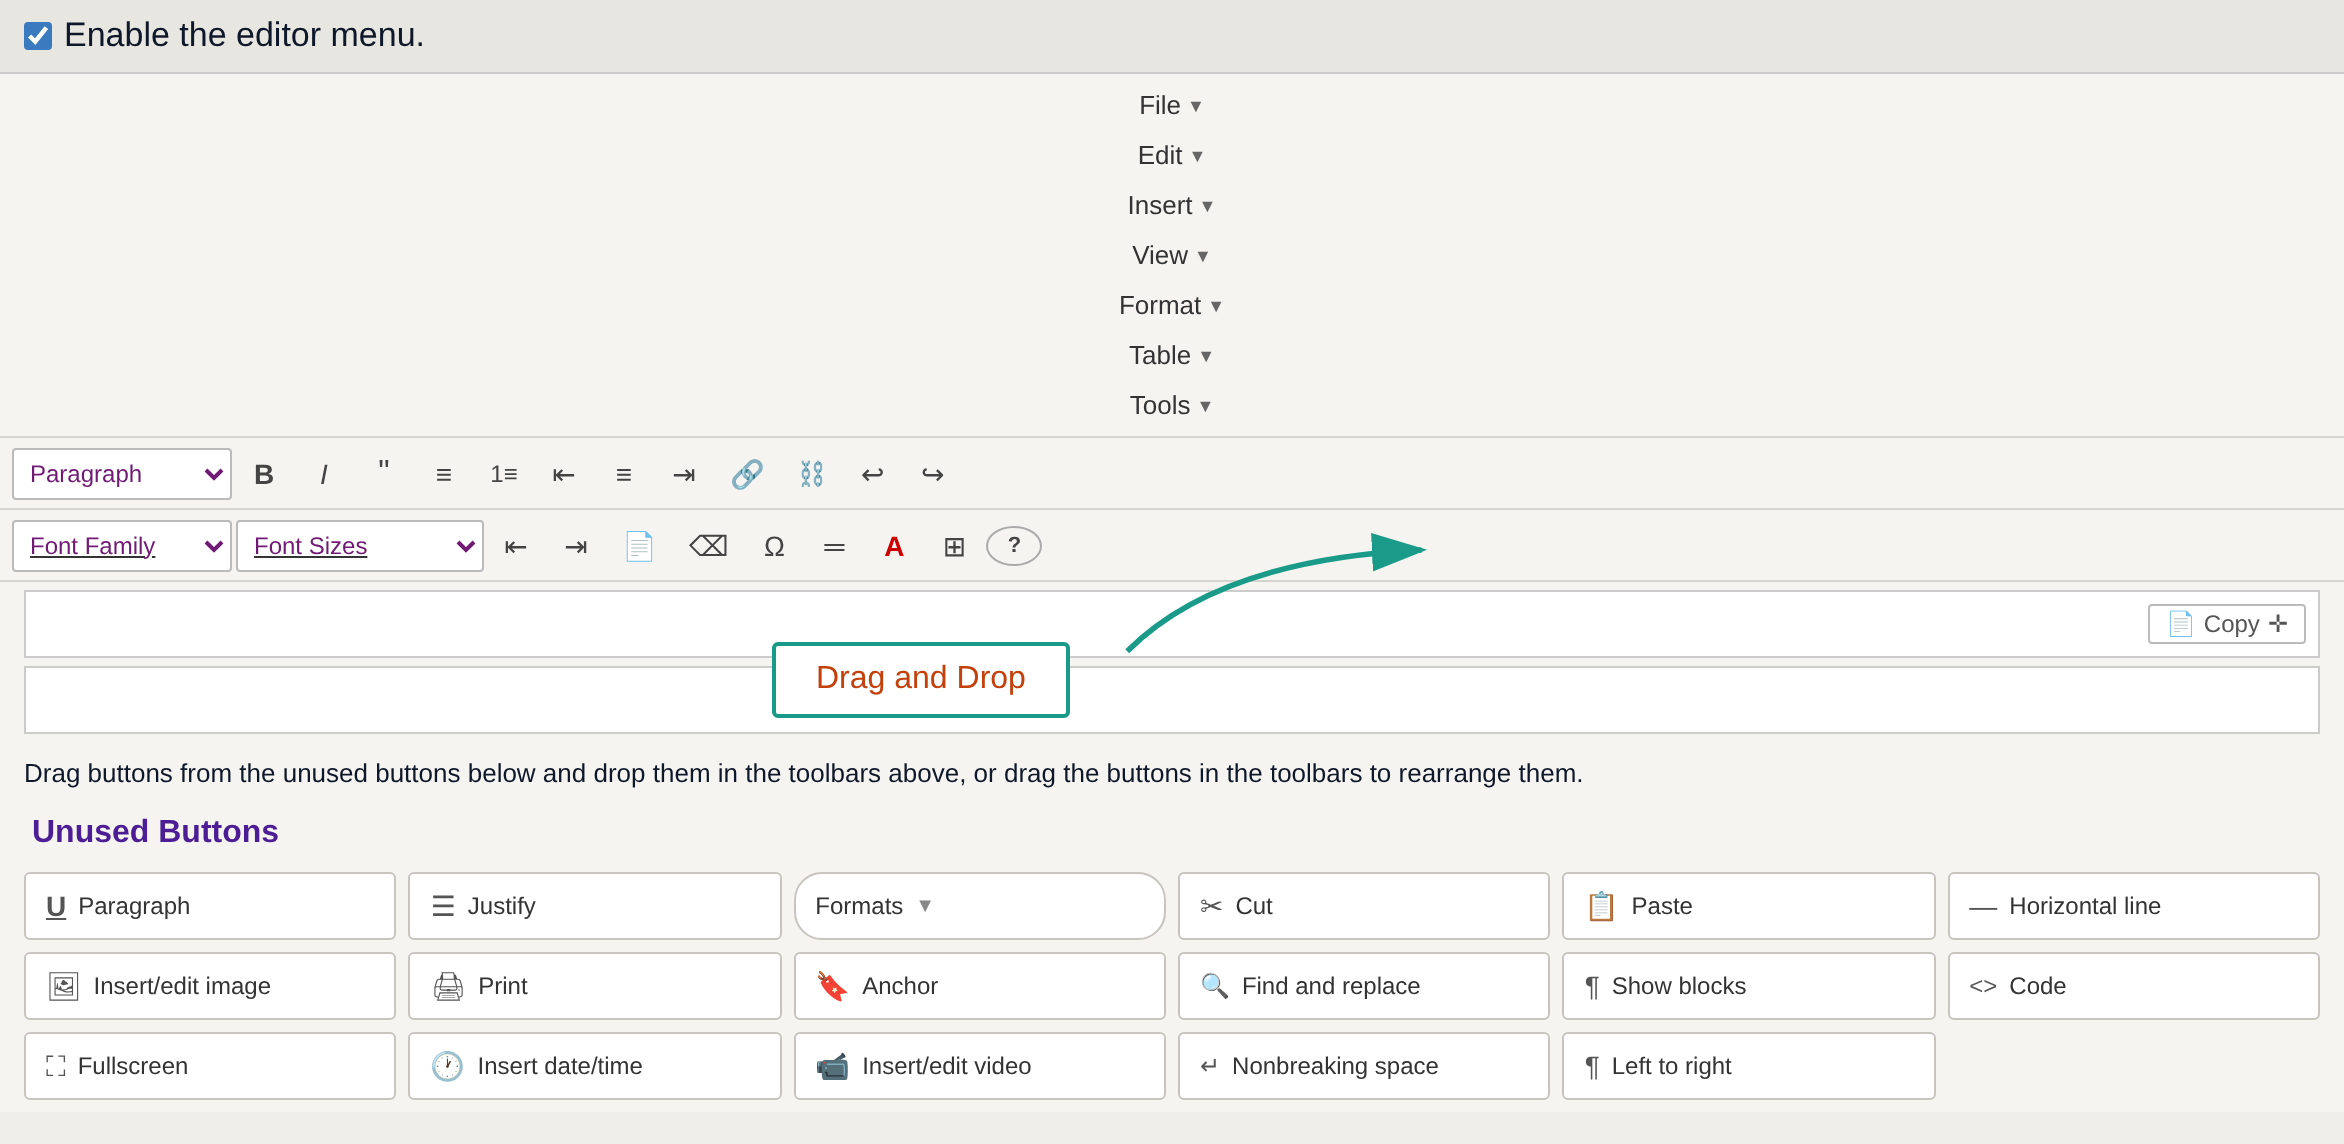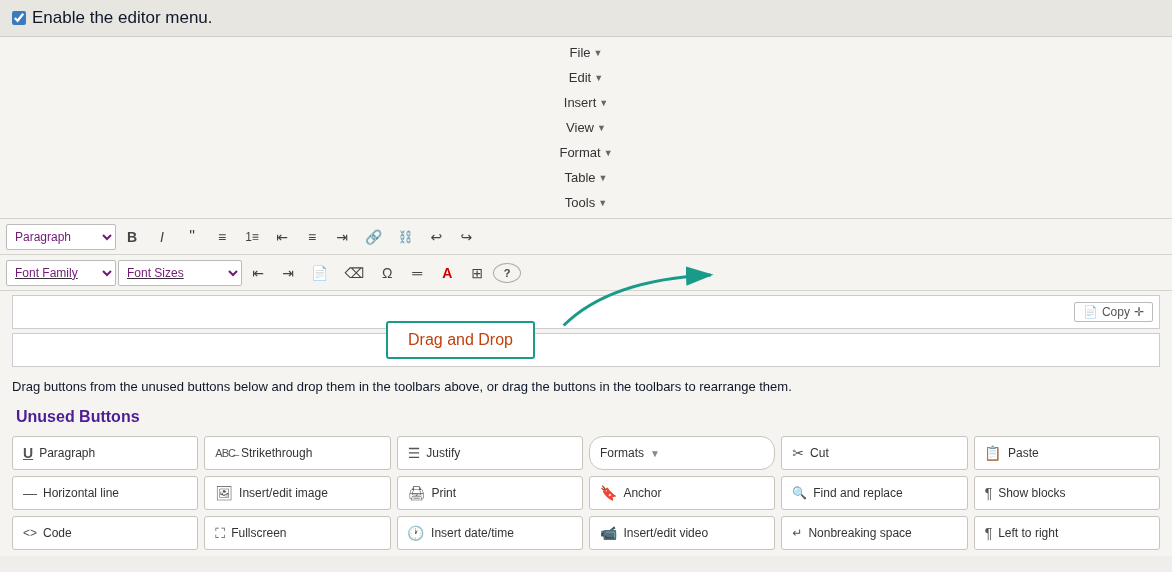--- a/index.html
+++ b/index.html
@@ -336,24 +336,20 @@
 
   <div class="unused-section">
     <div class="unused-title">Unused Buttons</div>
     <div class="unused-grid">
 
       <div class="unused-btn">
         <span class="btn-icon" style="text-decoration:underline;font-weight:bold;">U</span>
         <span>Paragraph</span>
       </div>
       <div class="unused-btn">
-        <span class="btn-icon" style="font-size:11px;letter-spacing:-1px;">ABC̶</span>
-        <span>Strikethrough</span>
-      </div>
-      <div class="unused-btn">
         <span class="btn-icon">☰</span>
         <span>Justify</span>
       </div>
       <div class="unused-btn has-dropdown">
         <span>Formats</span>
         <span class="dropdown-arrow">▼</span>
       </div>
       <div class="unused-btn">
         <span class="btn-icon">✂</span>
         <span>Cut</span>

